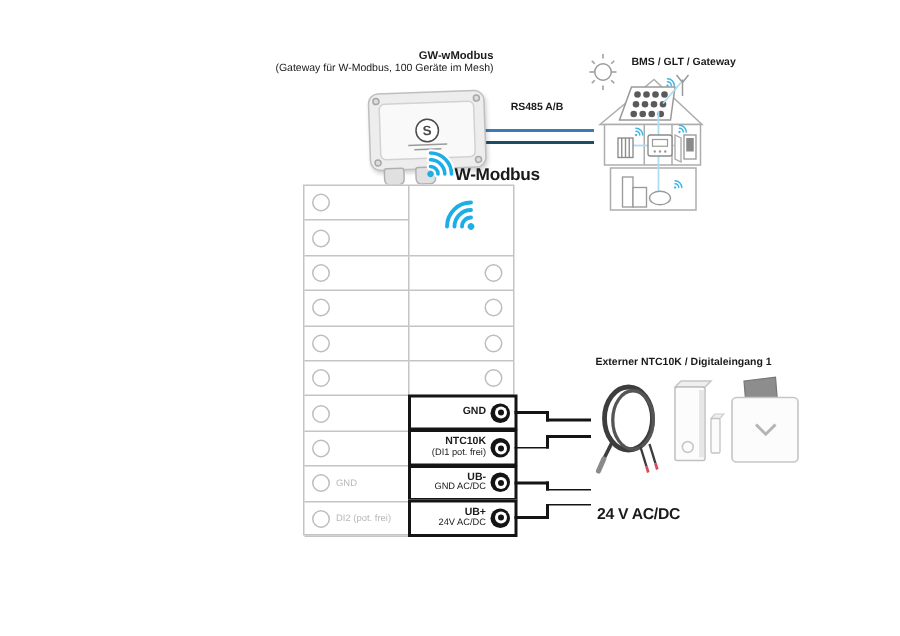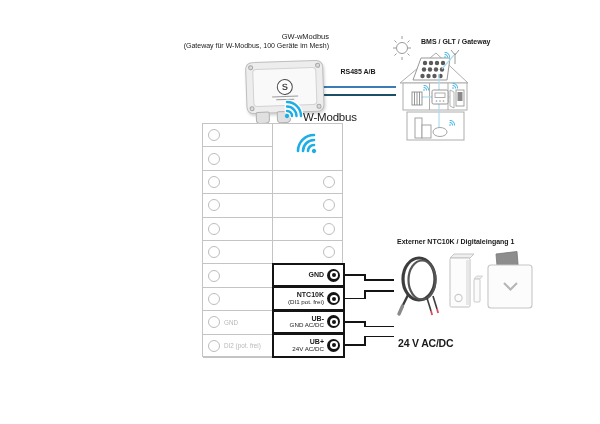--- a/index.html
+++ b/index.html
@@ -5,21 +5,21 @@
   * { margin:0; padding:0; box-sizing:border-box; }
   html,body { background:#fff; }
   .canvas {
     position:relative; width:600px; height:424px; background:#ffffff;
     font-family:"Liberation Sans", sans-serif; color:#1a1a1a; overflow:hidden;
   }
   .abs { position:absolute; }
 
   
   .dev-caption { left:140px; top:32px; width:189px; text-align:right; }
-  .dev-title { font-size:7.5px; font-weight:normal; }
+  .dev-title { font-size:7.5px; font-weight:bold; }
   .dev-sub { font-size:7px; margin-top:1px; }
 
   
   .device { left:246px; top:61px; width:78px; height:63px; transform:rotate(-2deg); }
   .dev-body { position:absolute; left:0; top:0; width:78px; height:52px;
     background:#ededed; border:1px solid #bfbfbf; border-radius:7px;
     box-shadow:1px 2px 3px rgba(0,0,0,.18); }
   .dev-face { position:absolute; left:6px; top:6px; right:6px; bottom:6px;
     background:#f9f9f9; border:1px solid #d2d2d2; border-radius:4px; }
   .screw { position:absolute; width:5px; height:5px; border-radius:50%;
@@ -32,21 +32,21 @@
     height:1.5px; background:#9a9a9a; }
   .gland { position:absolute; top:50px; width:14px; height:12px;
     background:#e0e0e0; border:1px solid #b0b0b0; border-radius:2px 2px 4px 4px; }
 
   
   .rs485-label { left:318px; top:68px; width:80px; text-align:center;
     font-size:7px; font-weight:bold; }
   .rs-line { height:2px; }
   .rs-top { left:320px; top:86px; width:76px; background:#3b7cb5; }
   .rs-bot { left:320px; top:94px; width:76px; background:#1c4f66; }
-  .wmodbus { left:303px; top:111px; font-size:11.5px; font-weight:normal;
+  .wmodbus { left:303px; top:111px; font-size:11.5px; font-weight:bold;
     letter-spacing:-0.2px; }
 
   
   .bms-label { left:421px; top:38px; font-size:7px; font-weight:bold; }
 
   
   .tbl { left:202px; top:123px; width:141px; height:234px;
     border:1px solid #c4c4c4; background:#fff; }
   .trow { display:flex; height:23.4px; }
   .cl { width:70px; border-right:1px solid #c4c4c4; border-bottom:1px solid #c4c4c4;

